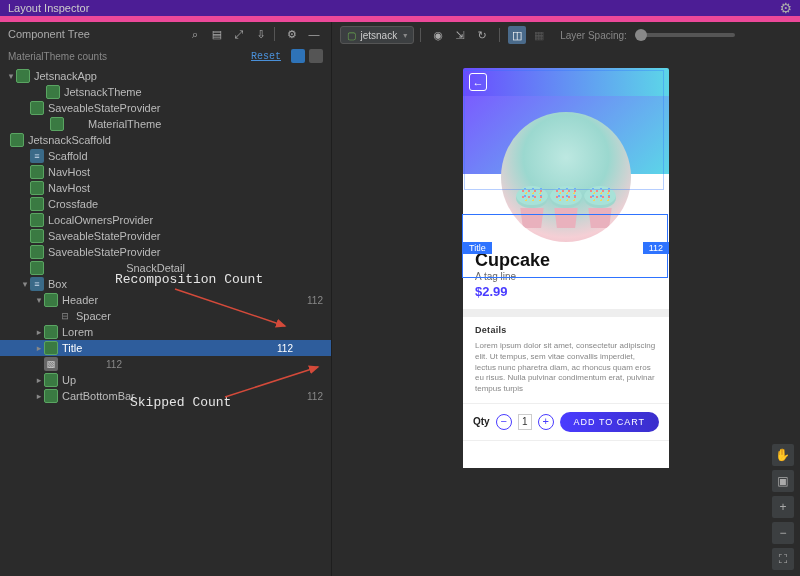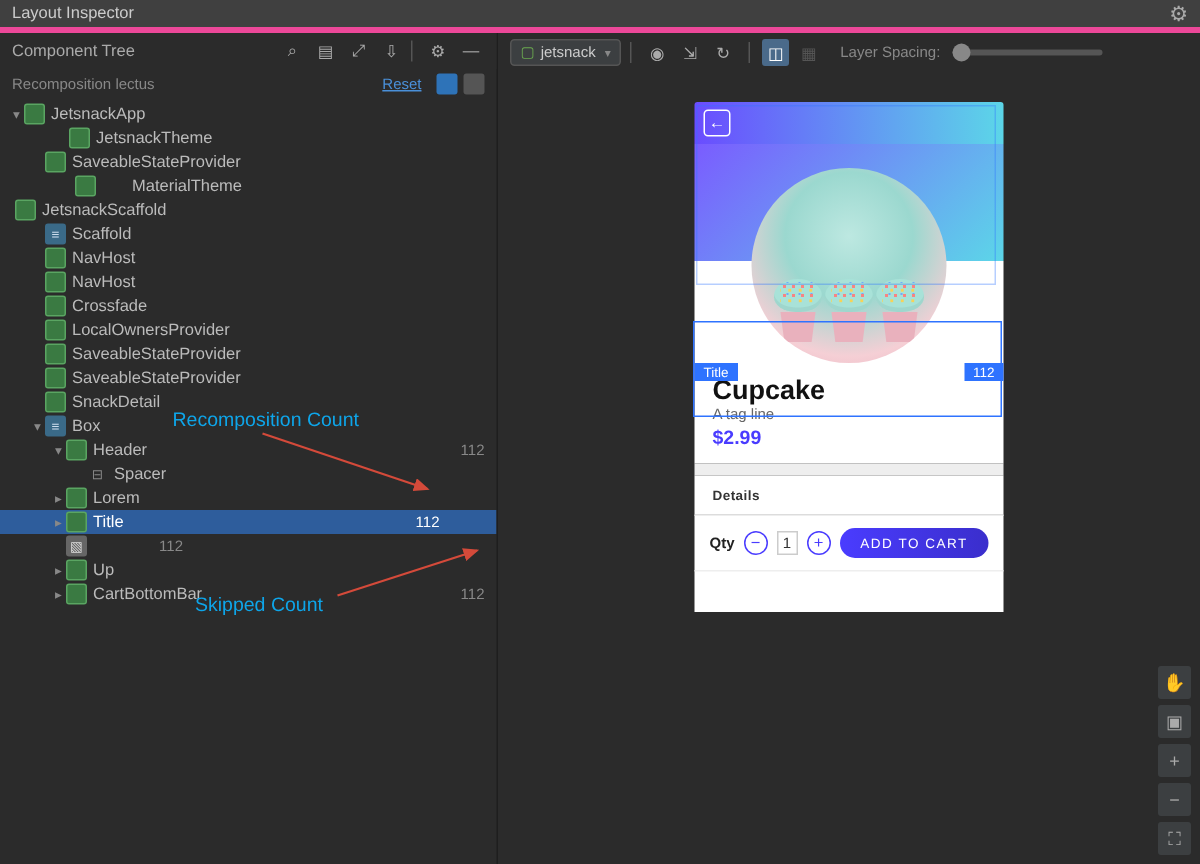--- a/index.html
+++ b/index.html
@@ -1,37 +1,37 @@
 <!DOCTYPE html>
 <html><head>
 <meta charset="utf-8">
 <style>
 * { margin: 0; padding: 0; box-sizing: border-box; font-family: -apple-system, "Segoe UI", Arial, sans-serif; }
 body { background: #2b2b2b; color: #bbb; font-size: 11px; width: 800px; height: 576px; overflow: hidden; position: relative; }
 
 
-.topbar { height: 22px; background: #404040; display: flex; align-items: center; padding: 0 8px; border-bottom: 4px solid #ec4899; }
+.topbar { height: 22px; background: #4c1d95; display: flex; align-items: center; padding: 0 8px; border-bottom: 6px solid #ec4899; }
 .topbar .title { color: #ccc; }
 .topbar .spacer { flex: 1; }
 .topbar .gear { color: #aaa; font-size: 14px; cursor: pointer; }
 
 
 .main { display: flex; height: calc(100% - 22px); }
 
 
 .left { width: 332px; background: #2b2b2b; border-right: 1px solid #1e1e1e; display: flex; flex-direction: column; }
 .sub-hdr { height: 24px; display: flex; align-items: center; padding: 0 8px; background: #2b2b2b; }
 .sub-hdr .lbl { color: #aaa; }
 .sub-hdr .sp { flex: 1; }
 .icon-btn { width: 18px; height: 18px; display: inline-flex; align-items: center; justify-content: center; color: #aaa; margin-left: 4px; cursor: pointer; border-radius: 3px; }
 .icon-sep { width: 1px; height: 14px; background: #555; margin: 0 4px; }
 
 .recomp-hdr { height: 20px; display: flex; align-items: center; padding: 0 8px; color: #888; font-size: 10px; }
 .recomp-hdr .sp { flex: 1; }
-.recomp-hdr .reset { color: #4a90d9; cursor: pointer; text-decoration: underline; margin-right: 6px; }
+.recomp-hdr .reset { color: #4a90d9; cursor: pointer; text-decoration: underline; margin-right: 6px; font-family: Liberation Mono, monospace; }
 .recomp-hdr .sq { width: 14px; height: 14px; background: #2e73b8; border-radius: 2px; margin-left: 4px; }
 .recomp-hdr .sq.dim { background: #555; }
 
 .tree { flex: 1; overflow: auto; padding-top: 2px; }
 .row { display: flex; align-items: center; height: 16px; padding-right: 8px; color: #bbb; position: relative; }
 .row.sel { background: #2e5d9c; color: #fff; }
 .row .arrow { width: 10px; display: inline-block; text-align: center; color: #888; font-size: 9px; }
 .row .ico { width: 14px; height: 14px; margin-right: 4px; display: inline-flex; align-items: center; justify-content: center; font-size: 9px; border-radius: 2px; }
 .ico.comp { background: #3a7a42; color: #cfe; }
 .ico.sc { background: #3a6a88; color: #cde; }
@@ -88,21 +88,21 @@
 
 
 .sel-overlay { position: absolute; border: 1px solid #2e73ff; pointer-events: none; }
 .thin-overlay { position: absolute; border: 1px solid rgba(46,115,255,0.35); pointer-events: none; }
 
 
 .rail { position: absolute; right: 6px; bottom: 6px; width: 22px; display: flex; flex-direction: column; gap: 4px; }
 .rail .rb { width: 22px; height: 22px; background: #3c3f41; color: #aaa; display: flex; align-items: center; justify-content: center; border-radius: 2px; cursor: pointer; font-size: 12px; }
 
 
-.anno-label { position: absolute; color: #0ea5e9; font-size: 13px; font-family: Liberation Sans, sans-serif; pointer-events: none; }
+.anno-label { position: absolute; color: #e5e5e5; font-size: 13px; font-family: Liberation Mono, monospace; pointer-events: none; }
 svg.anno { position: absolute; pointer-events: none; }
 </style>
 </head>
 <body>
 
 <div class="topbar">
   <span class="title">Layout Inspector</span>
   <span class="spacer"></span>
   <span class="gear">⚙</span>
 </div>
@@ -115,21 +115,21 @@
       <span class="sp"></span>
       <span class="icon-btn">⌕</span>
       <span class="icon-btn">▤</span>
       <span class="icon-btn">⤢</span>
       <span class="icon-btn">⇩</span>
       <span class="icon-sep"></span>
       <span class="icon-btn">⚙</span>
       <span class="icon-btn">—</span>
     </div>
     <div class="recomp-hdr">
-      <span>Recomposition lectus</span>
+      <span>MaterialTheme counts</span>
       <span class="sp"></span>
       <span class="reset">Reset</span>
       <span class="sq"></span>
       <span class="sq dim"></span>
     </div>
     <div class="tree" id="tree">
         <div class="row" style="padding-left: 6px;">
           <span class="arrow">▾</span>
           <span class="ico comp" style="background: rgb(58, 122, 66); border: 1px solid rgb(90, 165, 98);"></span>
           <span class="txt">JetsnackApp</span>
@@ -206,21 +206,21 @@
           <span class="cnt1"></span>
           <span class="cnt2"></span>
         </div>
         <div class="row" style="padding-left: 20px;">
           <span class="arrow"></span>
           <span class="ico comp" style="background: rgb(58, 122, 66); border: 1px solid rgb(90, 165, 98);"></span>
           <span class="txt">SaveableStateProvider</span>
           <span class="cnt1"></span>
           <span class="cnt2"></span>
         </div>
-        <div class="row" style="padding-left: 20px;">
+        <div class="row" style="padding-left: 20px; text-align: center;">
           <span class="arrow"></span>
           <span class="ico comp" style="background: rgb(58, 122, 66); border: 1px solid rgb(90, 165, 98);"></span>
           <span class="txt">SnackDetail</span>
           <span class="cnt1"></span>
           <span class="cnt2"></span>
         </div>
         <div class="row" style="padding-left: 20px;">
           <span class="arrow">▾</span>
           <span class="ico sc" style="background: rgb(58, 106, 136);">≡</span>
           <span class="txt">Box</span>
@@ -328,20 +328,21 @@
           <div class="cnt-tag">112</div>
         </div>
         <div class="info">
           <div class="ptitle">Cupcake</div>
           <div class="tagline">A tag line</div>
           <div class="price">$2.99</div>
         </div>
         <div class="sep"></div>
         <div class="details">
           <div class="dh">Details</div>
+          <div class="lorem">Lorem ipsum dolor sit amet, consectetur adipiscing elit. Ut tempus, sem vitae convallis imperdiet, lectus nunc pharetra diam, ac rhoncus quam eros eu risus. Nulla pulvinar condimentum erat, pulvinar tempus turpis</div>
         </div>
         <div class="cartbar">
           <span class="qlbl">Qty</span>
           <span class="qbtn">−</span>
           <span class="qval">1</span>
           <span class="qbtn">+</span>
           <span class="add">ADD TO CART</span>
         </div>
         <div class="footer"></div>
       </div>

